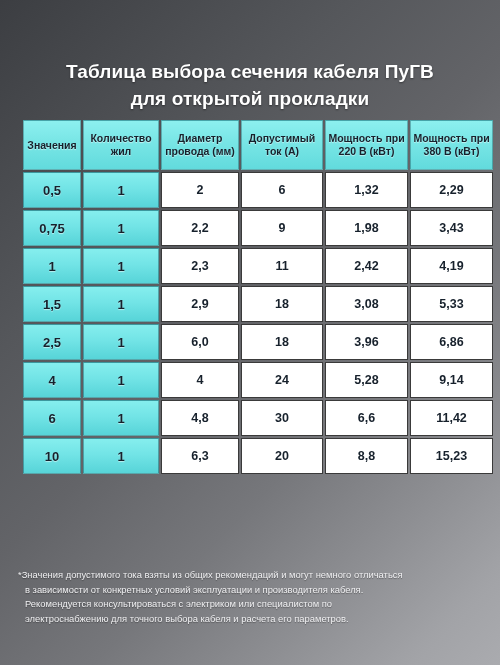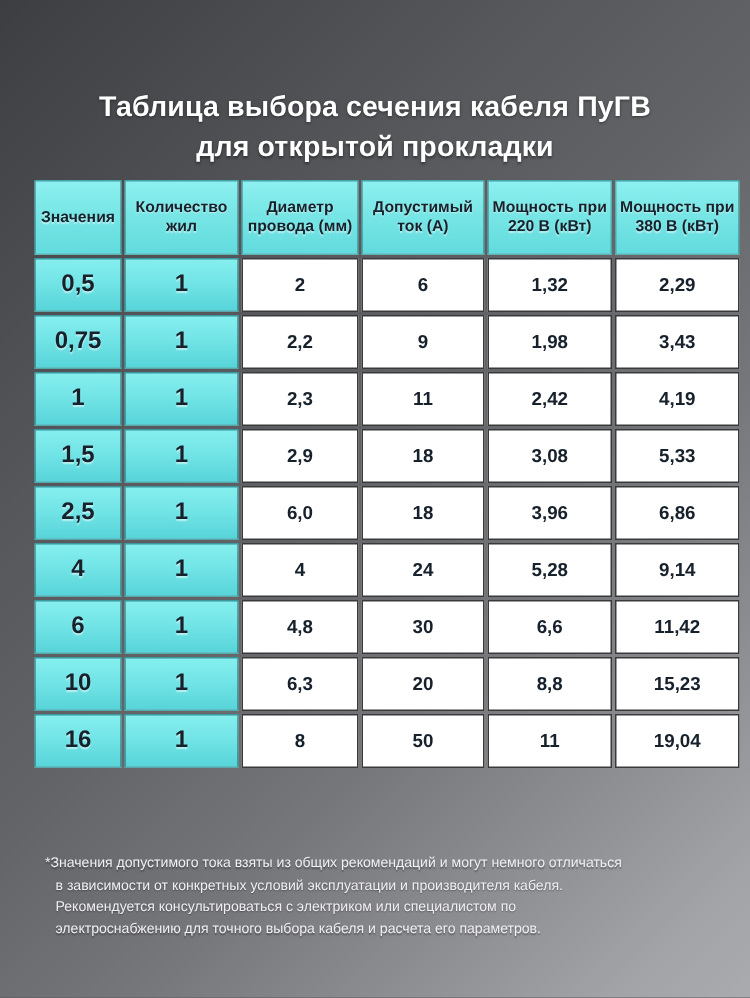--- a/index.html
+++ b/index.html
@@ -79,32 +79,32 @@
     border: 1px solid rgba(20,60,70,0.35);
   }
   table.cable td {
     height: 36px;
     background: #ffffff;
     border: 1px solid #3a3a3a;
   }
   table.cable td.cyan {
     background: linear-gradient(180deg, #85eeee 0%, #72e4e6 45%, #57d4d8 100%);
     border: 1px solid rgba(20,60,70,0.4);
-    font-size: 16px;
+    font-size: 13px;
   }
   .col-1 { width: 58px; }
   .col-2 { width: 76px; }
   .col-3 { width: 78px; }
   .col-4 { width: 82px; }
   .col-5 { width: 83px; }
   .col-6 { width: 83px; }
 
   .note {
     position: absolute;
-    left: 30px;
+    left: 18px;
     right: 16px;
     top: 568px;
     color: #f0f0f2;
     font-size: 9.4px;
     line-height: 14.6px;
     text-shadow: 0 1px 1px rgba(0,0,0,0.35);
   }
   .note .line {
     display: block;
     white-space: nowrap;
@@ -221,28 +221,20 @@
           <td>11,42</td>
         </tr>
         <tr>
           <td class="cyan">10</td>
           <td class="cyan">1</td>
           <td>6,3</td>
           <td>20</td>
           <td>8,8</td>
           <td>15,23</td>
         </tr>
-        <tr>
-          <td class="cyan">16</td>
-          <td class="cyan">1</td>
-          <td>8</td>
-          <td>50</td>
-          <td>11</td>
-          <td>19,04</td>
-        </tr>
       </tbody>
     </table>
   </div>
 
   <div class="note">
     <span class="line first">*Значения допустимого тока взяты из общих рекомендаций и могут немного отличаться</span>
     <span class="line rest">в зависимости от конкретных условий эксплуатации и производителя кабеля.</span>
     <span class="line rest">Рекомендуется консультироваться с электриком или специалистом по</span>
     <span class="line rest">электроснабжению для точного выбора кабеля и расчета его параметров.</span>
   </div>

